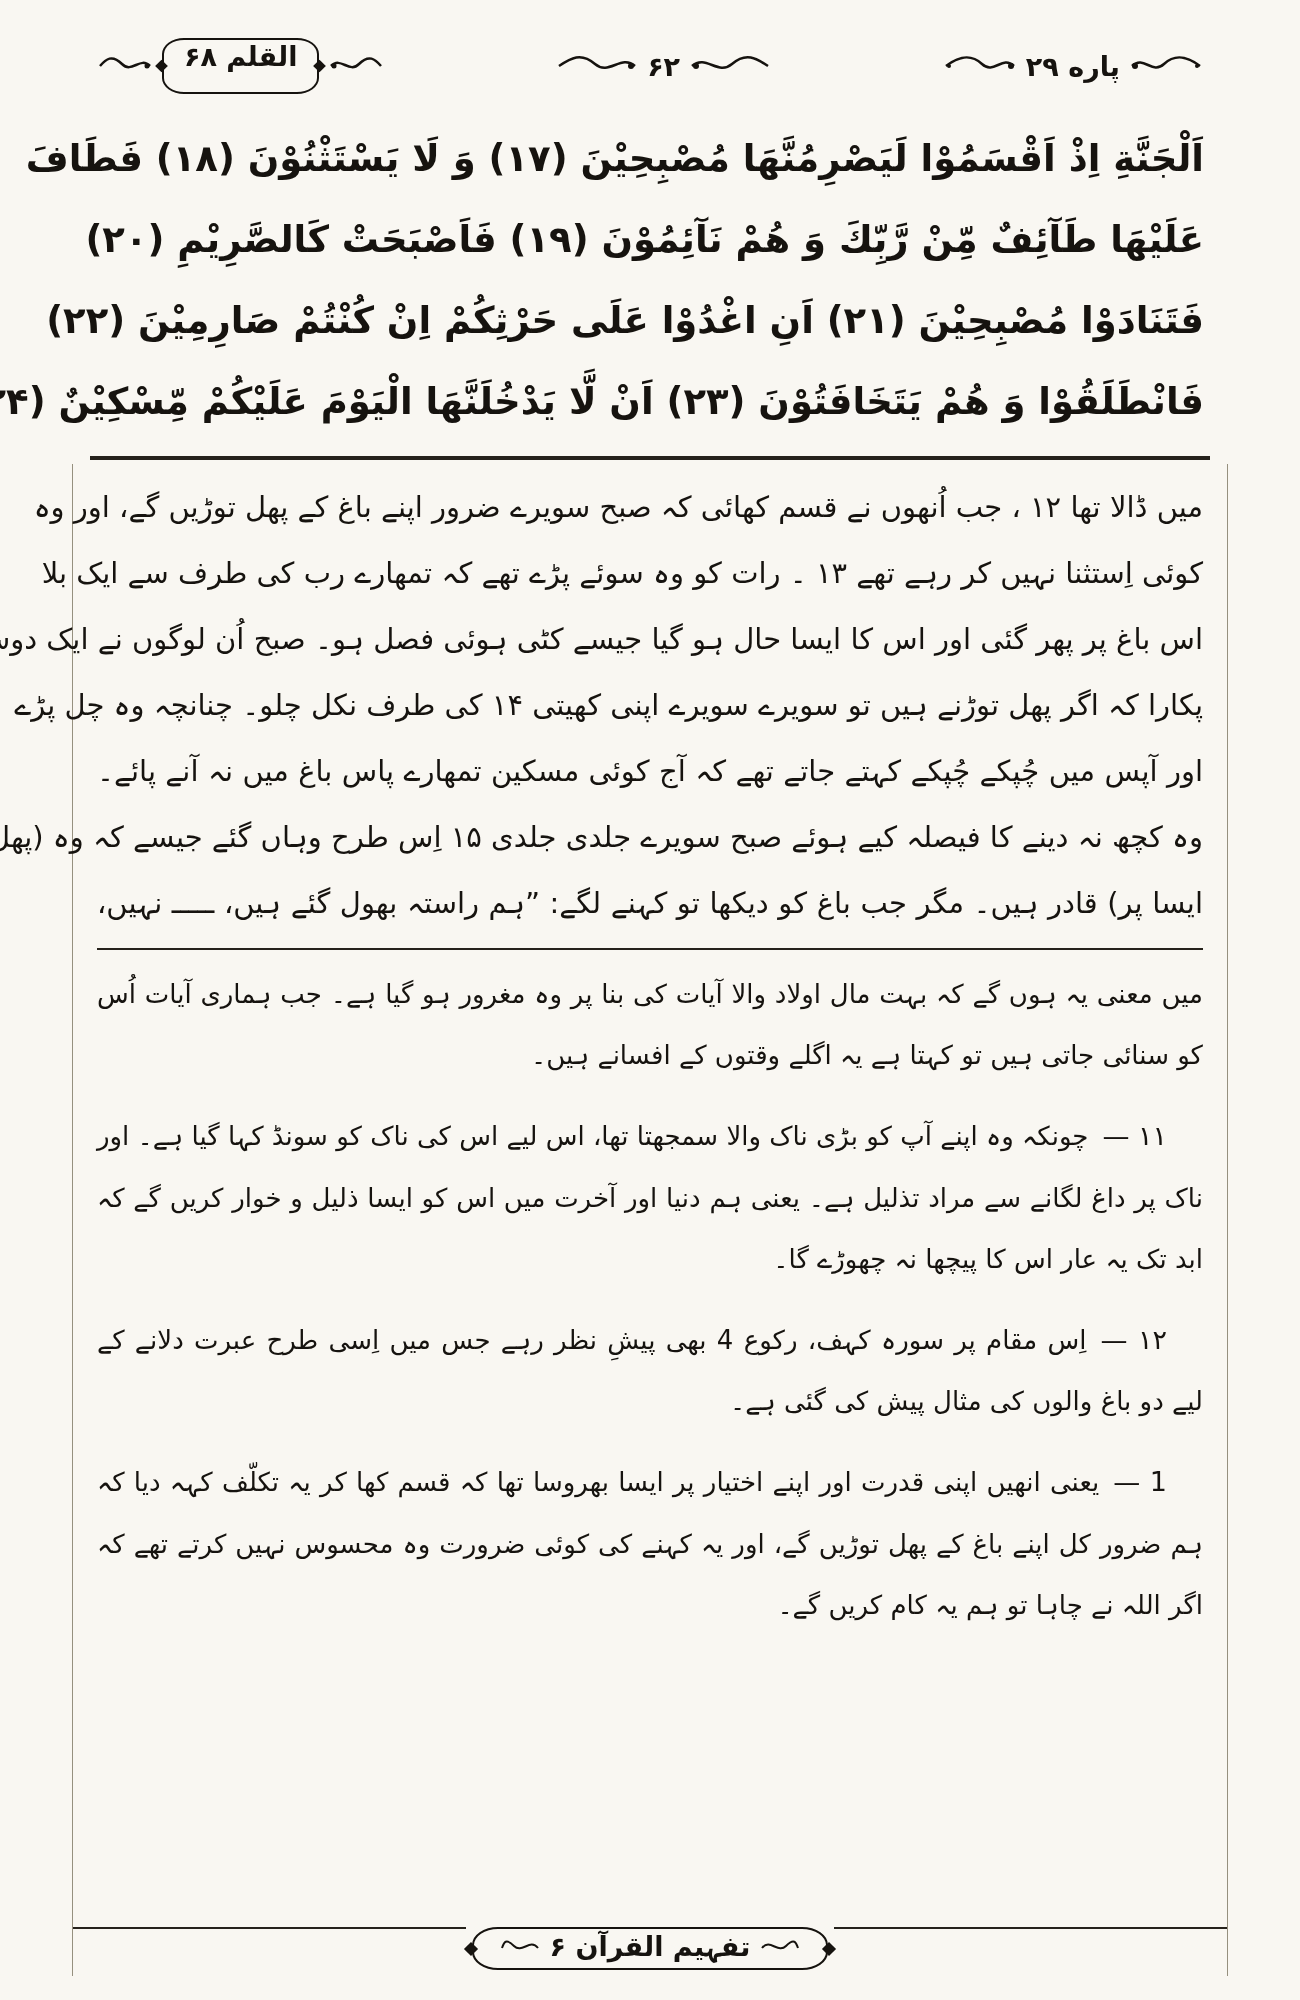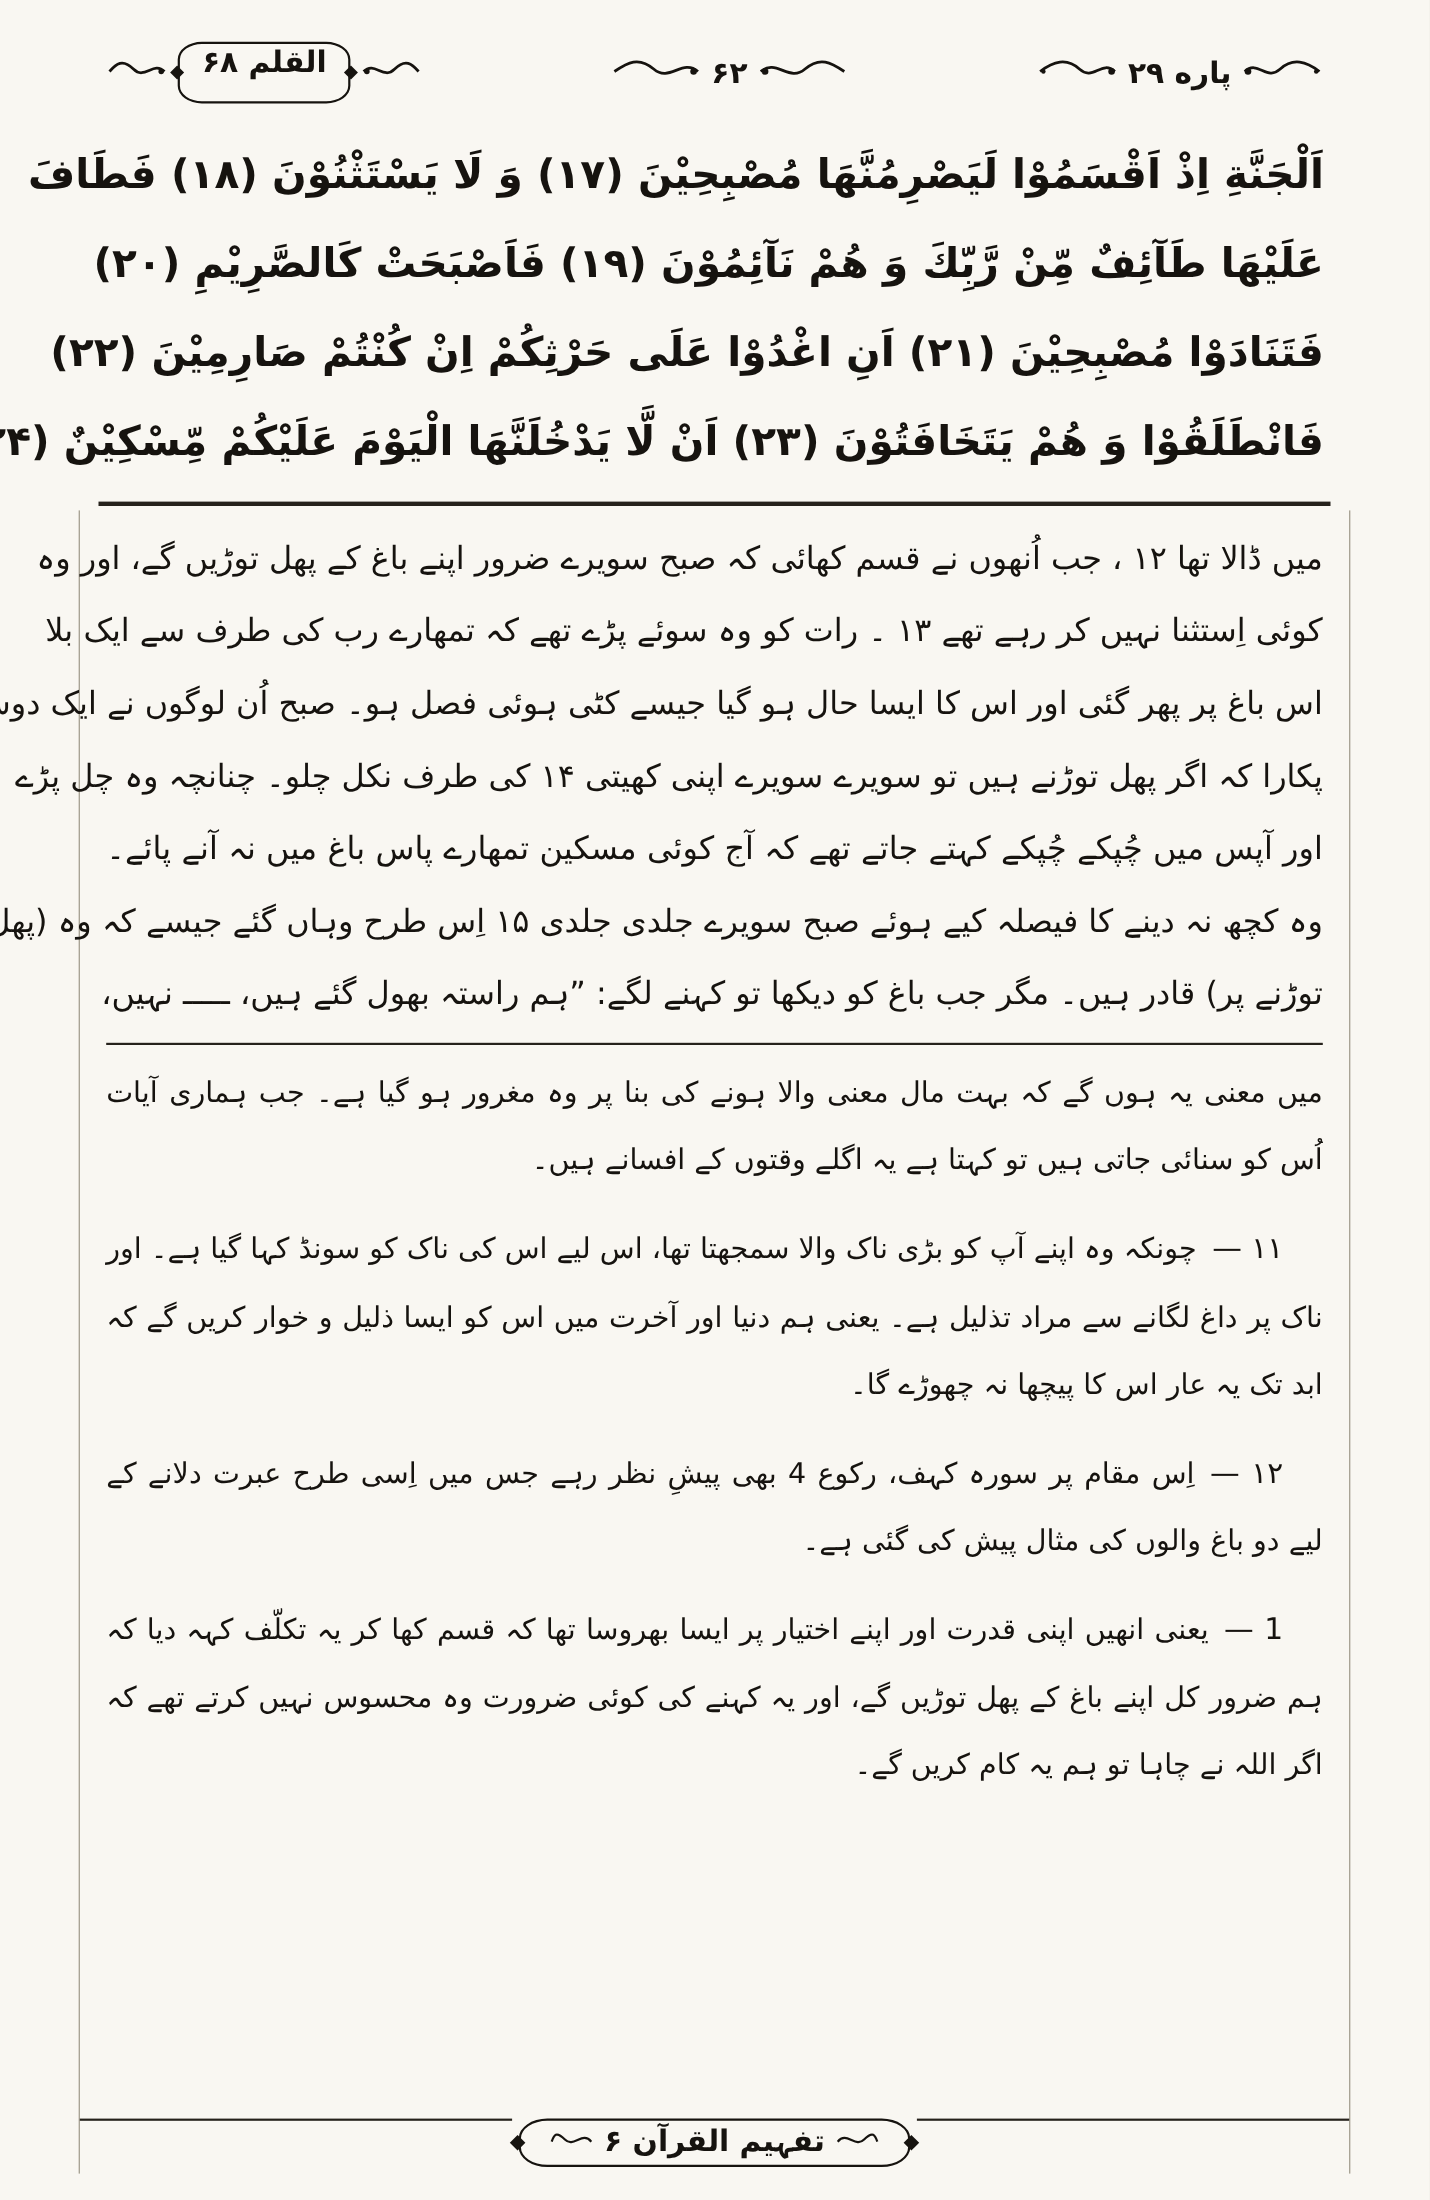--- a/index.html
+++ b/index.html
@@ -218,27 +218,27 @@
         <div class="t-line">کوئی اِستثنا نہیں کر رہے تھے ۱۳ ۔ رات کو وہ سوئے پڑے تھے کہ تمھارے رب کی طرف سے ایک بلا</div>
 
         <div class="t-line">اس باغ پر پھر گئی اور اس کا ایسا حال ہو گیا جیسے کٹی ہوئی فصل ہو۔ صبح اُن لوگوں نے ایک دوسرے کو</div>
 
         <div class="t-line">پکارا کہ اگر پھل توڑنے ہیں تو سویرے سویرے اپنی کھیتی ۱۴ کی طرف نکل چلو۔ چنانچہ وہ چل پڑے</div>
 
         <div class="t-line">اور آپس میں چُپکے چُپکے کہتے جاتے تھے کہ آج کوئی مسکین تمھارے پاس باغ میں نہ آنے پائے۔</div>
 
         <div class="t-line">وہ کچھ نہ دینے کا فیصلہ کیے ہوئے صبح سویرے جلدی جلدی ۱۵ اِس طرح وہاں گئے جیسے کہ وہ (پھل</div>
 
-        <div class="t-line">توڑنے پر) قادر ہیں۔ مگر جب باغ کو دیکھا تو کہنے لگے: ”ہم راستہ بھول گئے ہیں، ـــــ نہیں،</div>
+        <div class="t-line">ایسا پر) قادر ہیں۔ مگر جب باغ کو دیکھا تو کہنے لگے: ”ہم راستہ بھول گئے ہیں، ـــــ نہیں،</div>
       </section>
 
     <hr class="divider-thin">
 
     <section class="footnotes">
-      <p class="fn-cont">میں معنی یہ ہوں گے کہ بہت مال معنی والا ہونے کی بنا پر وہ مغرور ہو گیا ہے۔ جب ہماری آیات اُس کو سنائی جاتی ہیں تو کہتا ہے یہ اگلے وقتوں کے افسانے ہیں۔</p>
+      <p class="fn-cont">میں معنی یہ ہوں گے کہ بہت مال اولاد والا آیات کی بنا پر وہ مغرور ہو گیا ہے۔ جب ہماری آیات اُس کو سنائی جاتی ہیں تو کہتا ہے یہ اگلے وقتوں کے افسانے ہیں۔</p>
       <div>
 
           <p class="fn"><b class="fn-num">۱۱ —</b><span class="fn-text">چونکہ وہ اپنے آپ کو بڑی ناک والا سمجھتا تھا، اس لیے اس کی ناک کو سونڈ کہا گیا ہے۔ اور ناک پر داغ لگانے سے مراد تذلیل ہے۔ یعنی ہم دنیا اور آخرت میں اس کو ایسا ذلیل و خوار کریں گے کہ ابد تک یہ عار اس کا پیچھا نہ چھوڑے گا۔</span></p>
 
           <p class="fn"><b class="fn-num">۱۲ —</b><span class="fn-text">اِس مقام پر سورہ کہف، رکوع 4 بھی پیشِ نظر رہے جس میں اِسی طرح عبرت دلانے کے لیے دو باغ والوں کی مثال پیش کی گئی ہے۔</span></p>
 
           <p class="fn"><b class="fn-num">1 —</b><span class="fn-text">یعنی انھیں اپنی قدرت اور اپنے اختیار پر ایسا بھروسا تھا کہ قسم کھا کر یہ تکلّف کہہ دیا کہ ہم ضرور کل اپنے باغ کے پھل توڑیں گے، اور یہ کہنے کی کوئی ضرورت وہ محسوس نہیں کرتے تھے کہ اگر اللہ نے چاہا تو ہم یہ کام کریں گے۔</span></p>
         </div>
     </section>
 

